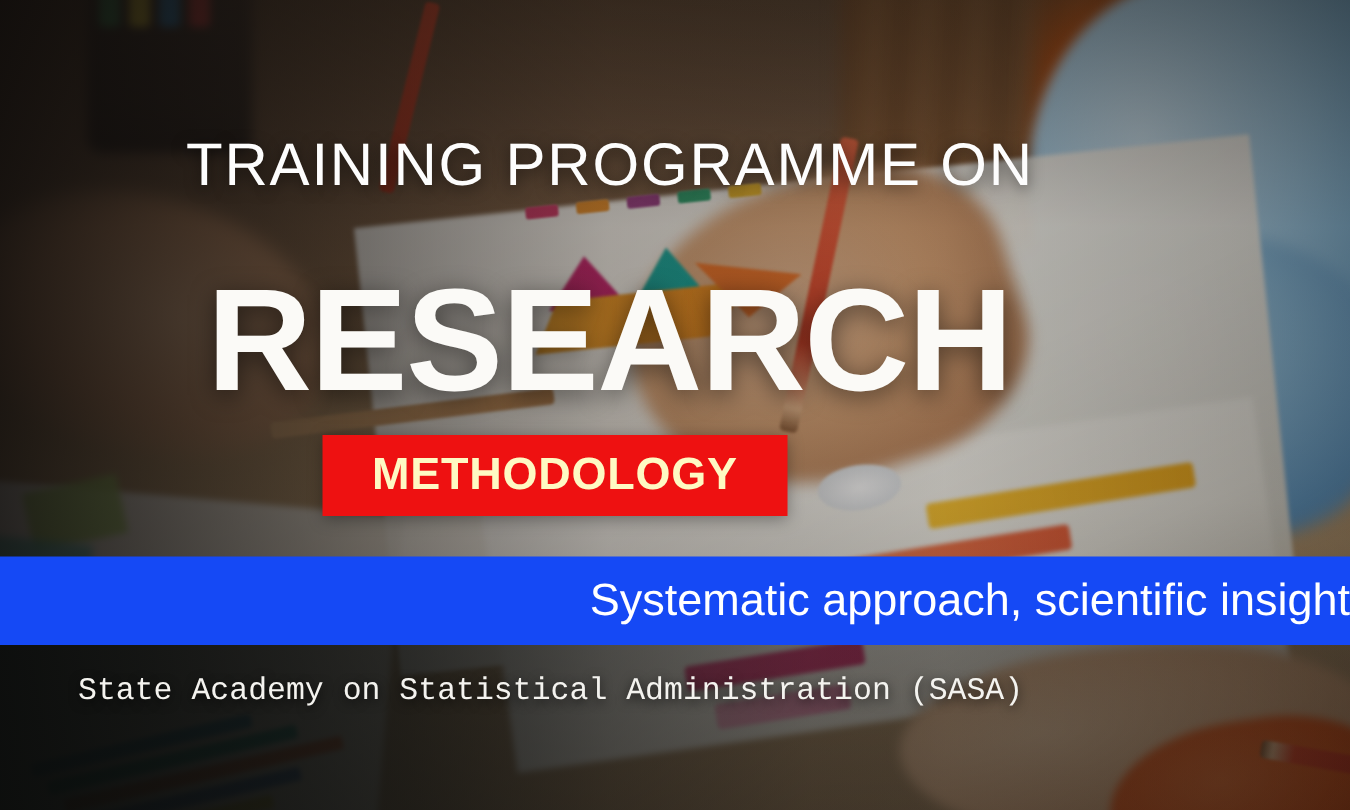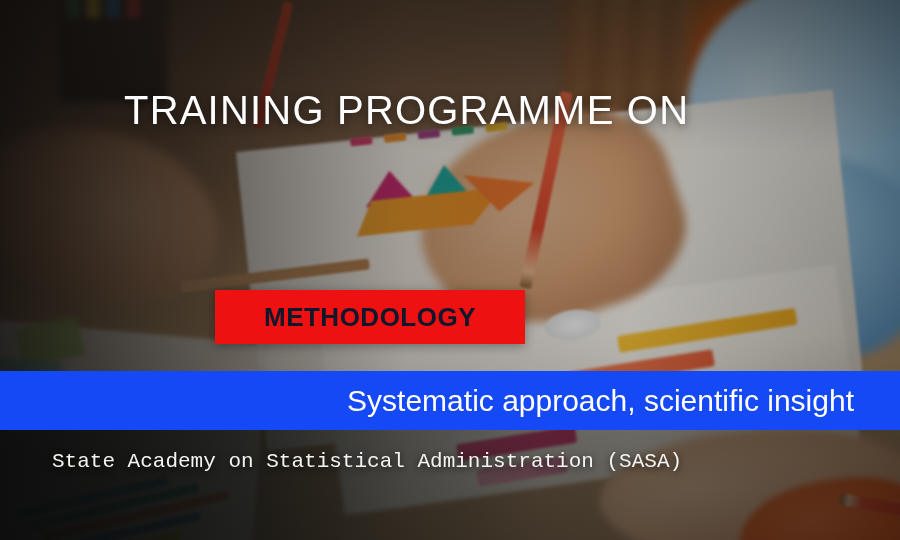--- a/index.html
+++ b/index.html
@@ -325,36 +325,35 @@
     position: absolute;
     left: 215px; top: 290px;
     width: 310px; height: 54px;
     background: #ee1111;
     display: flex;
     align-items: center;
     justify-content: center;
     box-shadow: 0 2px 10px rgba(0,0,0,.35);
   }
   .badge-text {
-    font-size: 26px;
+    font-size: 30px;
     font-weight: 700;
     letter-spacing: .5px;
-    color: #0f172a;
+    color: #fef9c3;
     white-space: nowrap;
   }
 
   .tagline-band {
     position: absolute;
     left: 0; right: 0; top: 371px;
     height: 59px;
     background: #1549f5;
     display: flex;
     align-items: center;
     justify-content: flex-end;
-    padding-right: 46px;
     box-sizing: border-box;
   }
   .tagline-text {
     font-size: 30px;
     font-weight: 400;
     color: #ffffff;
     white-space: nowrap;
   }
 
   .footer {
@@ -441,20 +440,21 @@
     <div class="pencil pencil-red-bottom"></div>
 
     <div class="shade"></div>
     <div class="shade-bottom"></div>
   </div>
 
   <div class="content">
 
     <div class="kicker">TRAINING PROGRAMME ON</div>
 
+    <div class="headline">RESEARCH</div>
 
     <div class="badge">
       <span class="badge-text">METHODOLOGY</span>
     </div>
 
     <div class="tagline-band">
       <span class="tagline-text">Systematic approach, scientific insight</span>
     </div>
 
     <div class="footer">

